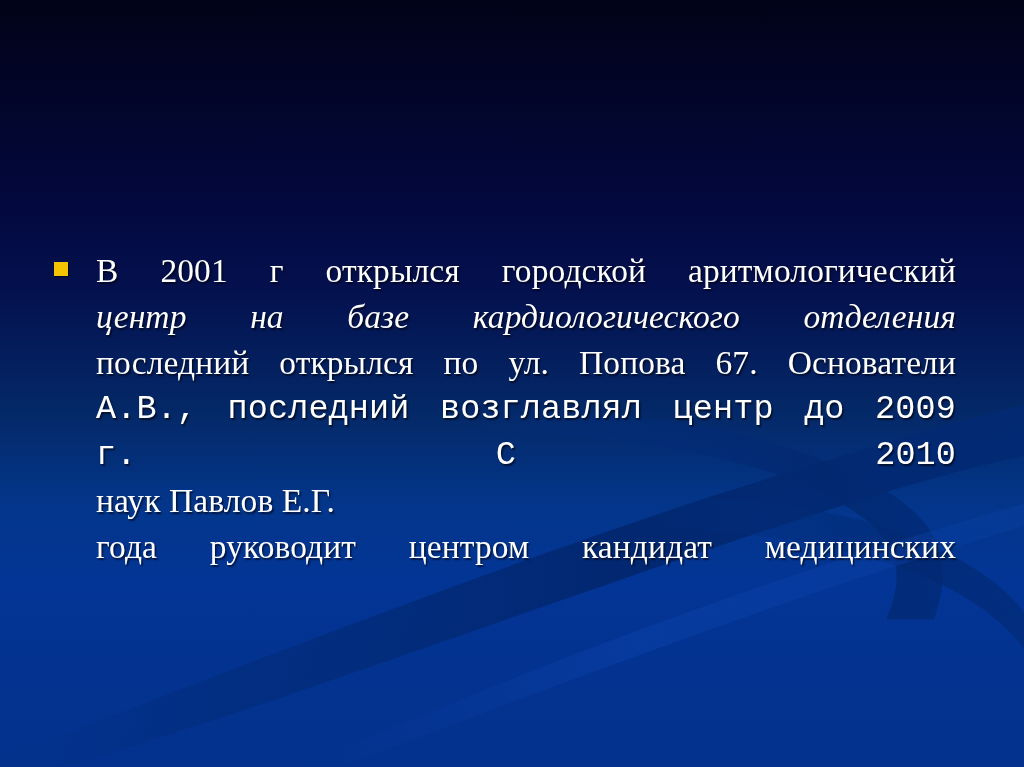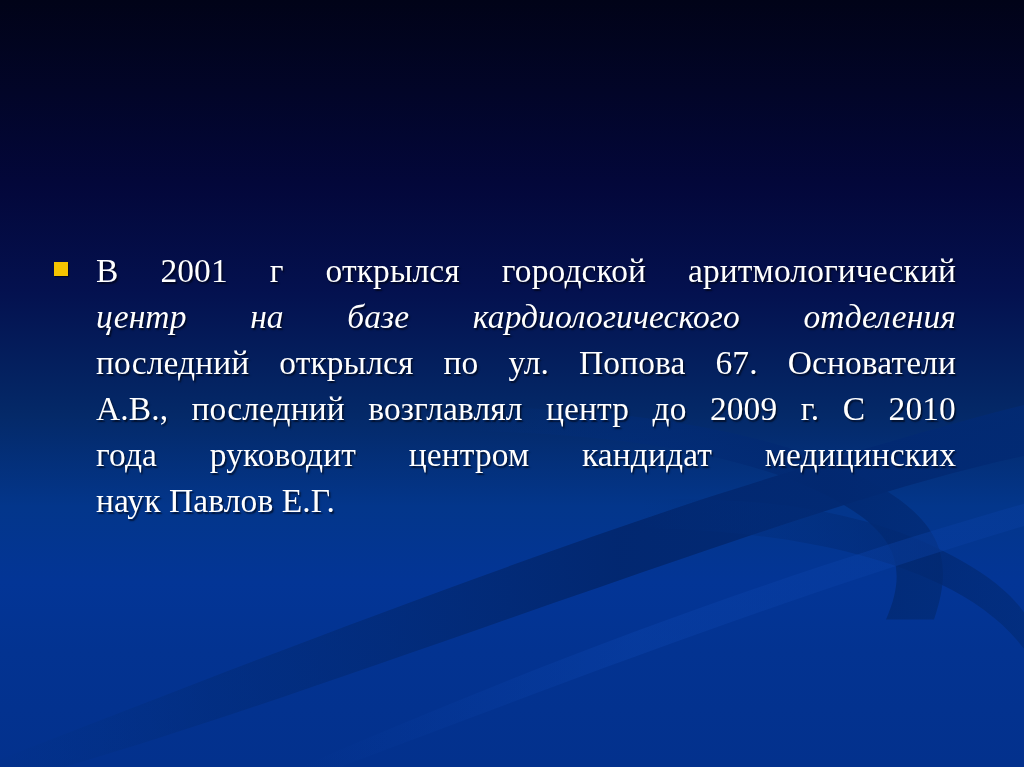--- a/index.html
+++ b/index.html
@@ -124,20 +124,20 @@
              C 780,598 540,692 340,767 Z" fill="url(#hiLite)"></path>
   </svg>
 
   <div id="body-block">
     <div class="bullet-row">
       <span class="bullet-square"></span>
       <div class="para">
         <span class="vline" style="white-space: normal;"><span>В</span> <span>2001</span> <span>г</span> <span>открылся</span> <span>городской</span> <span>аритмологический</span></span>
         <span class="vline" style="white-space: normal; font-style: italic;"><span>центр</span> <span>на</span> <span>базе</span> <span>кардиологического</span> <span>отделения</span></span>
         <span class="vline" style="white-space: normal;"><span>последний</span> <span>открылся</span> <span>по</span> <span>ул.</span> <span>Попова</span> <span>67.</span> <span>Основатели</span></span>
-        <span class="vline" style="white-space: normal;"><span>А.В.,</span> <span>последний</span> <span>возглавлял</span> <span>центр</span> <span>до</span> <span>2009</span> <span>г.</span> <span>С</span> <span>2010</span></span>
+        <span class="vline" style="white-space: normal; font-family: Liberation Mono, monospace;"><span>А.В.,</span> <span>последний</span> <span>возглавлял</span> <span>центр</span> <span>до</span> <span>2009</span> <span>г.</span> <span>С</span> <span>2010</span></span>
+        <span class="vline last" style="white-space: normal;">наук Павлов Е.Г.</span>
         <span class="vline" style="white-space: normal;"><span>года</span> <span>руководит</span> <span>центром</span> <span>кандидат</span> <span>медицинских</span></span>
-        <span class="vline last" style="white-space: normal;">наук Павлов Е.Г.</span>
       </div>
     </div>
   </div>
 
 </div>
 
 </body></html>

